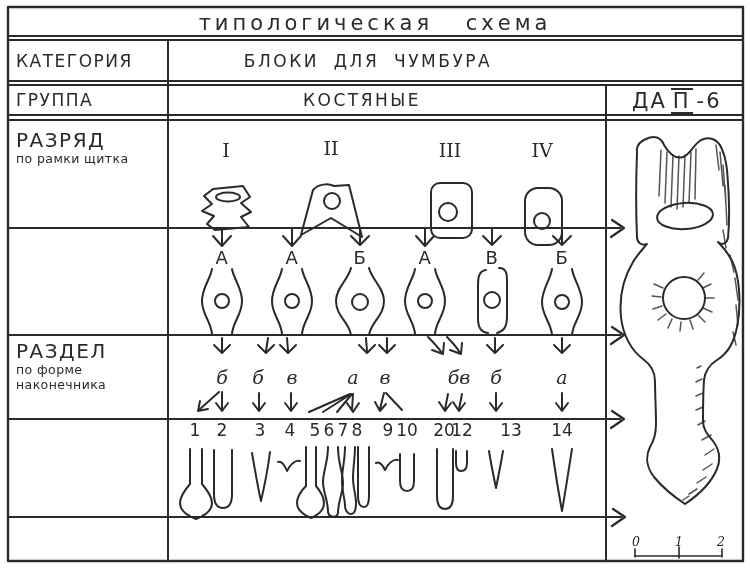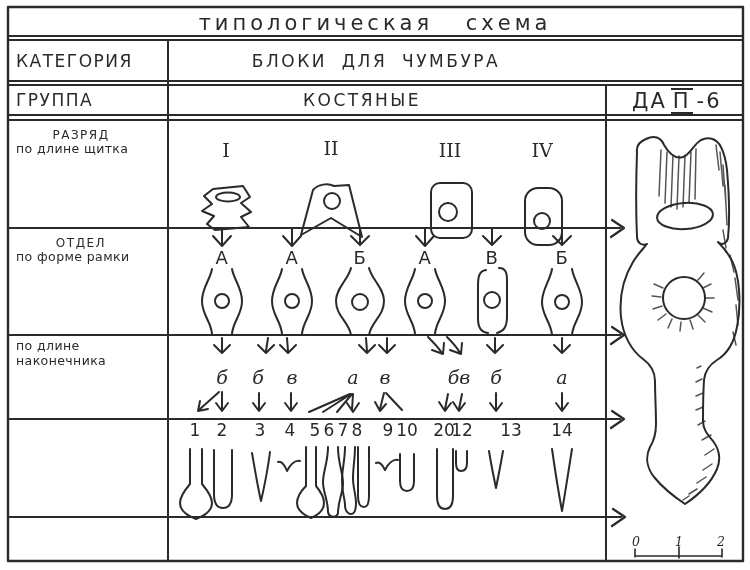--- a/index.html
+++ b/index.html
@@ -5,21 +5,21 @@
   html,body{margin:0;padding:0;background:#ffffff;}
   #canvas{position:relative;width:750px;height:570px;background:#ffffff;
           font-family:"DejaVu Sans",sans-serif;color:#2a2a2a;overflow:hidden;}
   #draw-layer{position:absolute;left:0;top:0;width:750px;height:570px;}
   .txt{position:absolute;white-space:nowrap;color:#2a2a2a;}
   .ctr{transform:translateX(-50%);}
   .title{font-size:21px;letter-spacing:4px;word-spacing:22px;}
   .celllabel{font-size:17px;letter-spacing:1.5px;}
   .cellvalue{font-size:17px;letter-spacing:2.5px;word-spacing:7px;}
   .hdr{position:absolute;left:16px;}
-  .hdr .main{font-size:12px;letter-spacing:1.5px;display:block;text-align:center;}
+  .hdr .main{font-size:20px;letter-spacing:1.5px;display:block;}
   .hdr .sub{font-size:12.5px;letter-spacing:.4px;line-height:1.18;display:block;
             white-space:normal;width:130px;}
   .hdr .sub.narrow{width:100px;}
   .roman{font-family:"DejaVu Serif",serif;font-size:19px;}
   .letterA{font-size:18px;letter-spacing:.5px;}
   .letterB{font-family:"DejaVu Serif",serif;font-style:italic;font-size:19px;}
   .tipnum{font-size:17px;}
   .code{position:absolute;font-size:21px;letter-spacing:2px;display:flex;align-items:center;}
   .numII{border-top:2px solid #2a2a2a;border-bottom:2px solid #2a2a2a;
          padding:0 2px;margin:0 4px;line-height:1.05;display:inline-block;}
@@ -154,41 +154,38 @@
     </g>
 
     <g stroke-width="1.6">
       <path d="M635,556 L722,556 M635,549 L635,557 M679,547 L679,558 M722,549 L722,557"></path>
     </g>
   </svg>
 
   <div class="txt title ctr" style="left:375px;top:11px">типологическая схема</div>
 
   <div class="txt celllabel" style="left:16px;top:51px">КАТЕГОРИЯ</div>
-  <div class="txt cellvalue ctr" style="left:376px;top:51px">БЛОКИ ДЛЯ ЧУМБУРА</div>
+  <div class="txt cellvalue ctr" style="left:368px;top:51px">БЛОКИ ДЛЯ ЧУМБУРА</div>
 
   <div class="txt celllabel" style="left:16px;top:90px">ГРУППА</div>
   <div class="txt cellvalue ctr" style="left:362px;top:90px">КОСТЯНЫЕ</div>
 
   <div class="code" style="left:632px;top:88px">
     <span>ДА</span>
     <span class="numII">П</span>
     <span>-6</span>
   </div>
 
   <div class="hdr" style="top:128px">
     <span class="main">РАЗРЯД</span>
-    <span class="sub">по длине щитка</span>
-  </div>
-  <div class="hdr" style="top:236px">
-    <span class="main">ОТДЕЛ</span>
-    <span class="sub">по форме рамки</span>
+    <span class="sub">по рамки щитка</span>
   </div>
   <div class="hdr" style="top:339px">
-    <span class="sub narrow">по длине наконечника</span>
+    <span class="main">РАЗДЕЛ</span>
+    <span class="sub narrow">по форме наконечника</span>
   </div>
   <div class="hdr" style="top:430px">
   </div>
 
   <span class="txt roman ctr" style="left:226px;top:139px">I</span>
   <span class="txt roman ctr" style="left:331px;top:137px">II</span>
   <span class="txt roman ctr" style="left:450px;top:139px">III</span>
   <span class="txt roman ctr" style="left:542px;top:139px">IV</span>
 
   <span class="txt letterA ctr" style="left:222px;top:247px">А</span>

